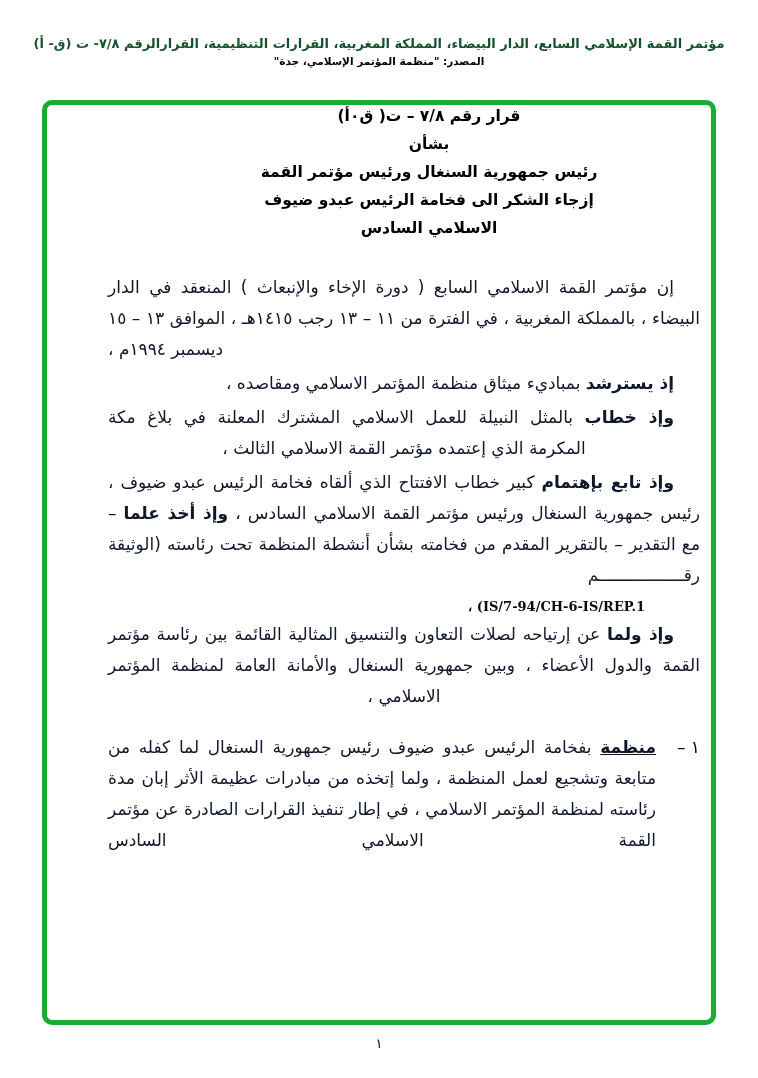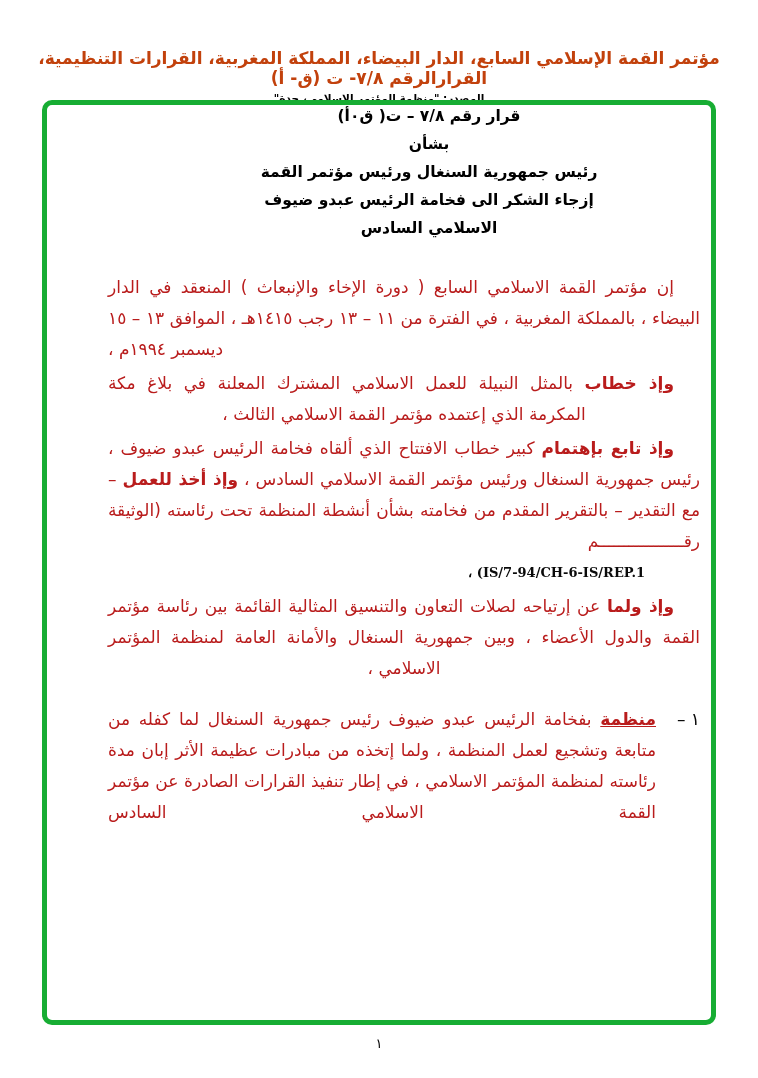--- a/index.html
+++ b/index.html
@@ -13,25 +13,24 @@
     color: #111111;
     overflow: hidden;
   }
   .doc-header {
     position: absolute;
     top: 36px; left: 0; right: 0;
     text-align: center;
     direction: rtl;
   }
   .doc-header .h1 {
-    font-size: 17px;
+    font-size: 13px;
     font-weight: bold;
     letter-spacing: 0;
-    color: #c2410c;
-    margin-top: 12px;
+    color: #14532d;
   }
   .doc-header .h2 {
     margin-top: 4px;
     font-size: 10.5px;
     font-weight: bold;
     color: #000000;
   }
   .frame {
     position: absolute;
     left: 42px; top: 100px;
@@ -55,33 +54,32 @@
     margin-bottom: 30px;
     color: #000000;
   }
   .p {
     font-size: 17px;
     line-height: 31px;
     text-align: justify;
     text-align-last: right;
     text-indent: 26px;
     margin-bottom: 3px;
-    color: #b91c1c;
+    color: #0f172a;
   }
   .p .b { font-weight: bold; }
   .p .u { text-decoration: underline; }
   .last-left   { text-align-last: left; }
   .last-center { text-align-last: center; }
   .last-just   { text-align-last: justify; }
   .one-line    { text-align: right; text-align-last: right; }
   .ref {
     direction: rtl;
     padding-right: 55px;
     line-height: 24px;
-    margin-bottom: 6px;
   }
   .refcode {
     direction: ltr;
     unicode-bidi: bidi-override;
     display: inline-block;
     font-family: "DejaVu Serif", serif;
     font-weight: bold;
     font-size: 13px;
     color: #0a0a0a;
   }
@@ -125,24 +123,25 @@
     <div class="title">
       <div>قرار رقم ٧/٨ – ت( ق٠أ)</div>
       <div>بشأن</div>
       <div>رئيس جمهورية السنغال ورئيس مؤتمر القمة</div>
       <div>إزجاء الشكر الى فخامة الرئيس عبدو ضيوف</div>
       <div>الاسلامي السادس</div>
     </div>
 
     <p class="p last-left"><span>إن مؤتمر القمة الاسلامي السابع ( دورة الإخاء والإنبعاث ) المنعقد في الدار البيضاء ، بالمملكة المغربية ، في الفترة من ١١ – ١٣ رجب ١٤١٥هـ ، الموافق ١٣ – ١٥ ديسمبر ١٩٩٤م ،</span></p>
 
+    <p class="p one-line"><span class="b">إذ يسترشد</span><span> بمباديء ميثاق منظمة المؤتمر الاسلامي ومقاصده ،</span></p>
 
     <p class="p last-center"><span class="b">وإذ خطاب</span><span> بالمثل النبيلة للعمل الاسلامي المشترك المعلنة في بلاغ مكة المكرمة الذي إعتمده مؤتمر القمة الاسلامي الثالث ،</span></p>
 
-    <p class="p last-just"><span class="b">وإذ تابع بإهتمام</span><span> كبير خطاب الافتتاح الذي ألقاه فخامة الرئيس عبدو ضيوف ، رئيس جمهورية السنغال ورئيس مؤتمر القمة الاسلامي السادس ، </span><span class="b">وإذ أخذ للعمل</span><span> – مع التقدير – بالتقرير المقدم من فخامته بشأن أنشطة المنظمة تحت رئاسته (الوثيقة رقـــــــــــــــــم</span></p>
+    <p class="p last-just"><span class="b">وإذ تابع بإهتمام</span><span> كبير خطاب الافتتاح الذي ألقاه فخامة الرئيس عبدو ضيوف ، رئيس جمهورية السنغال ورئيس مؤتمر القمة الاسلامي السادس ، </span><span class="b">وإذ أخذ علما</span><span> – مع التقدير – بالتقرير المقدم من فخامته بشأن أنشطة المنظمة تحت رئاسته (الوثيقة رقـــــــــــــــــم</span></p>
 
     <div class="ref"><span class="refcode">، (IS/7-94/CH-6-IS/REP.1</span></div>
 
 
     <p class="p last-center"><span class="b">وإذ ولما</span><span> عن إرتياحه لصلات التعاون والتنسيق المثالية القائمة بين رئاسة مؤتمر القمة والدول الأعضاء ، وبين جمهورية السنغال والأمانة العامة لمنظمة المؤتمر الاسلامي ،</span></p>
 
     <div class="item">
       <span class="num">١ –</span>
       <p class="p last-just"><span class="b u">منظمة</span><span> بفخامة الرئيس عبدو ضيوف رئيس جمهورية السنغال لما كفله من متابعة وتشجيع لعمل المنظمة ، ولما إتخذه من مبادرات عظيمة الأثر إبان مدة رئاسته لمنظمة المؤتمر الاسلامي ، في إطار تنفيذ القرارات الصادرة عن مؤتمر القمة الاسلامي السادس</span></p>
     </div>

